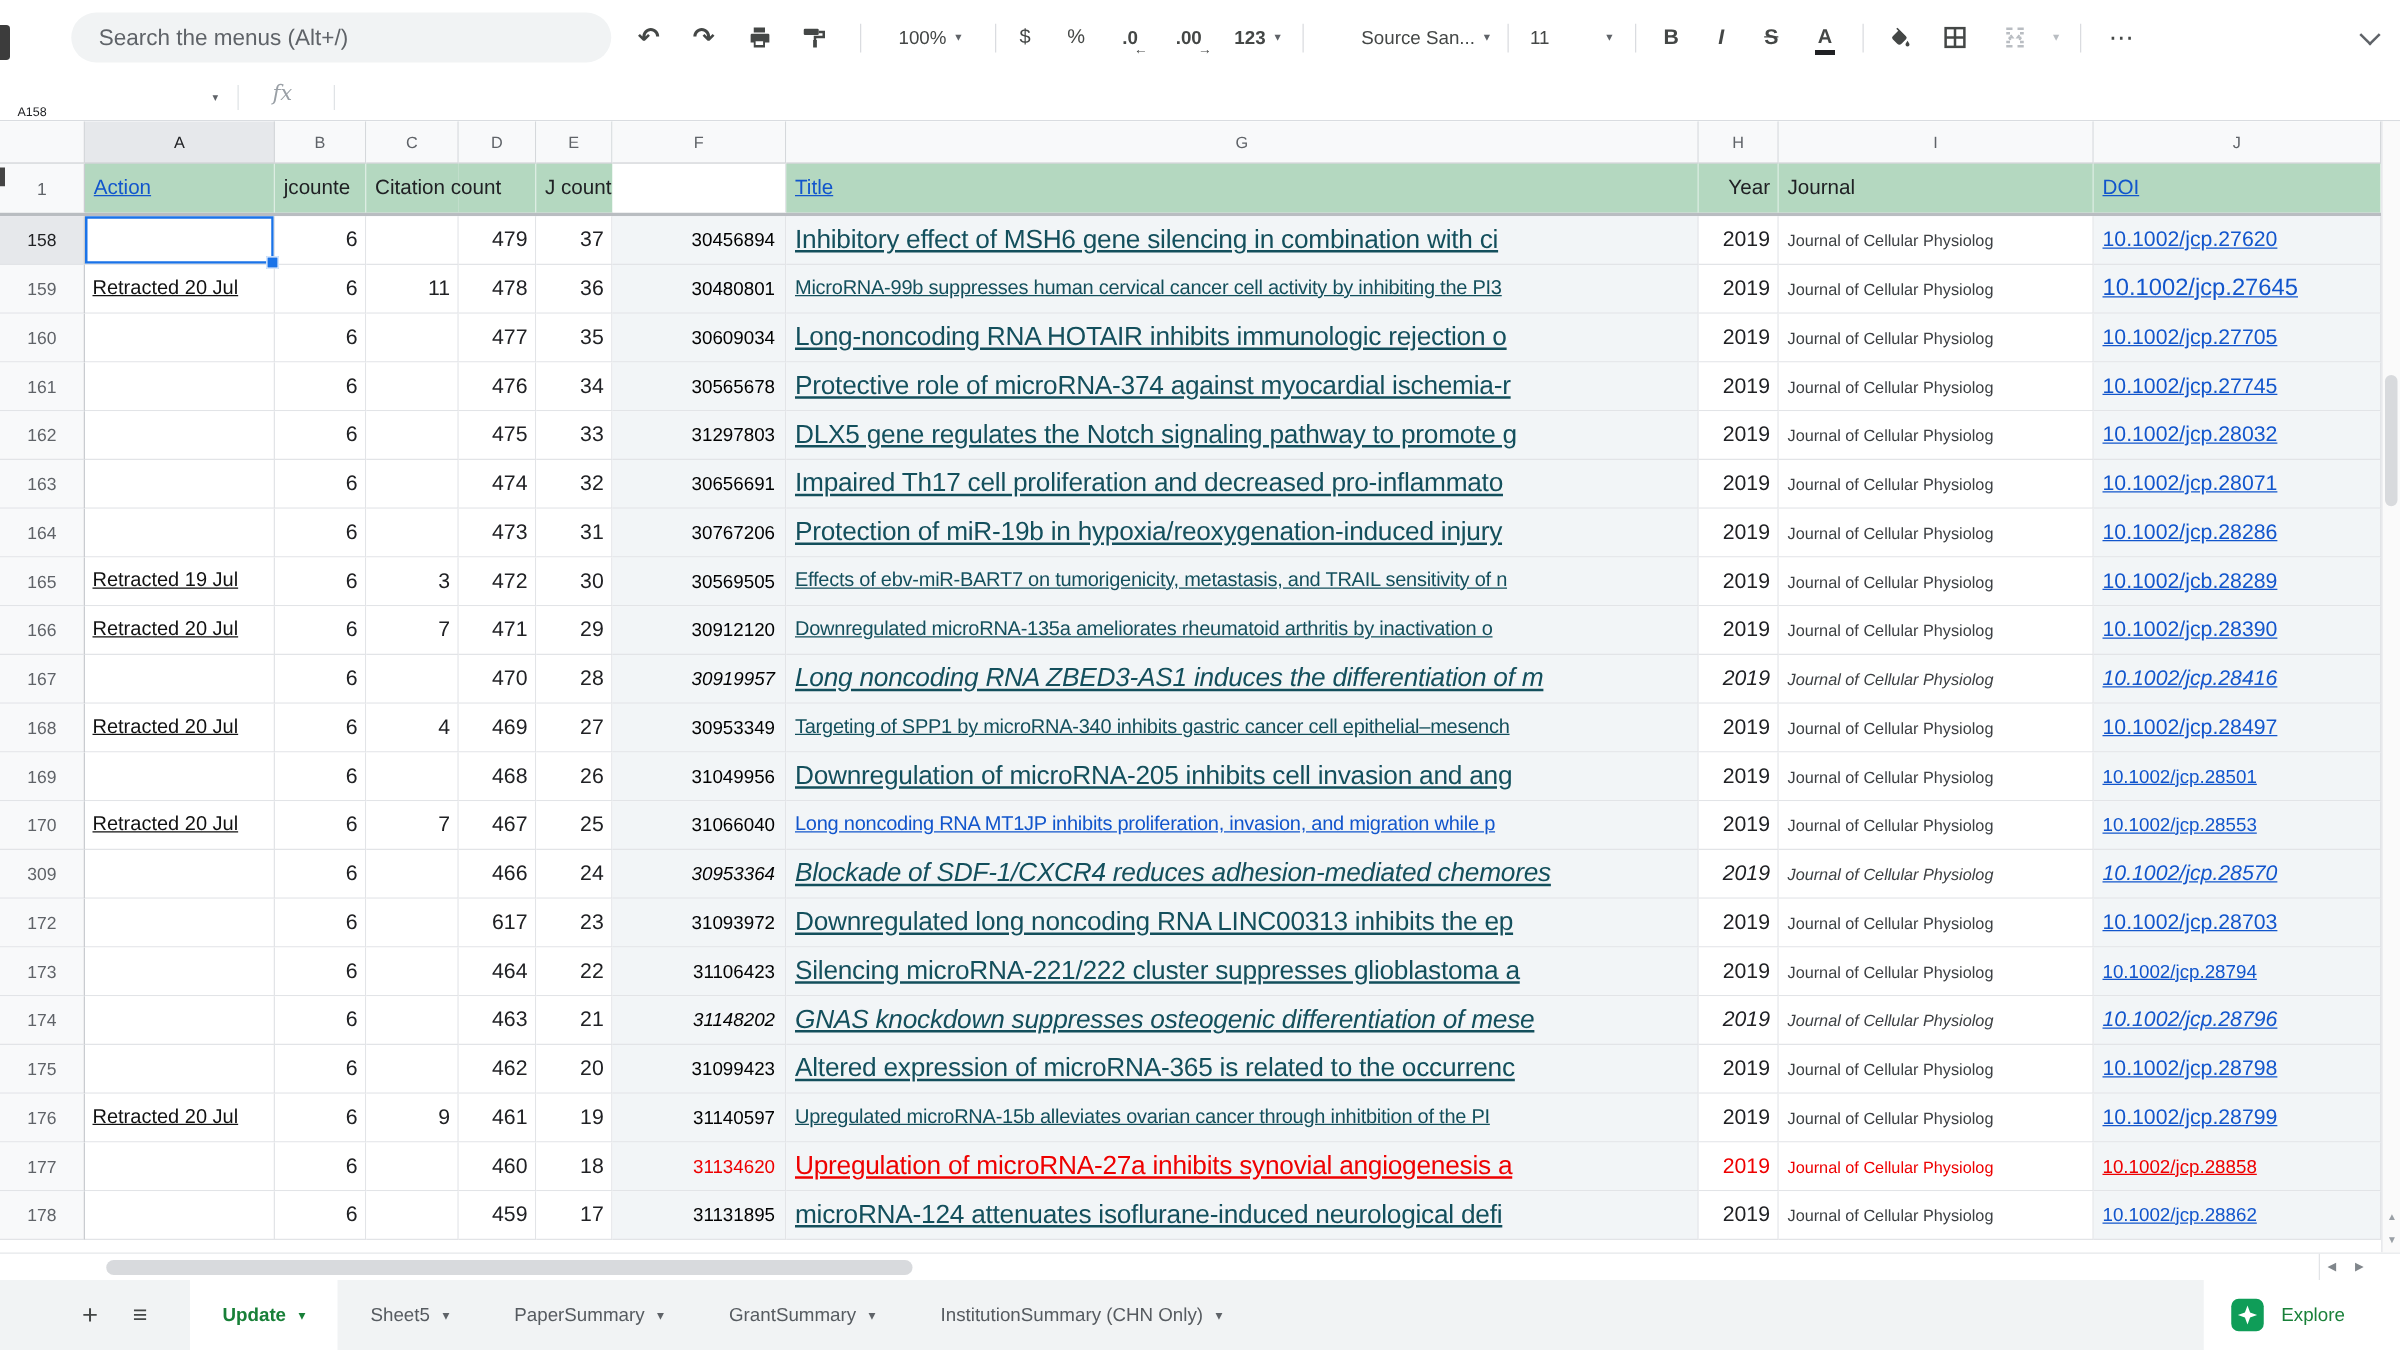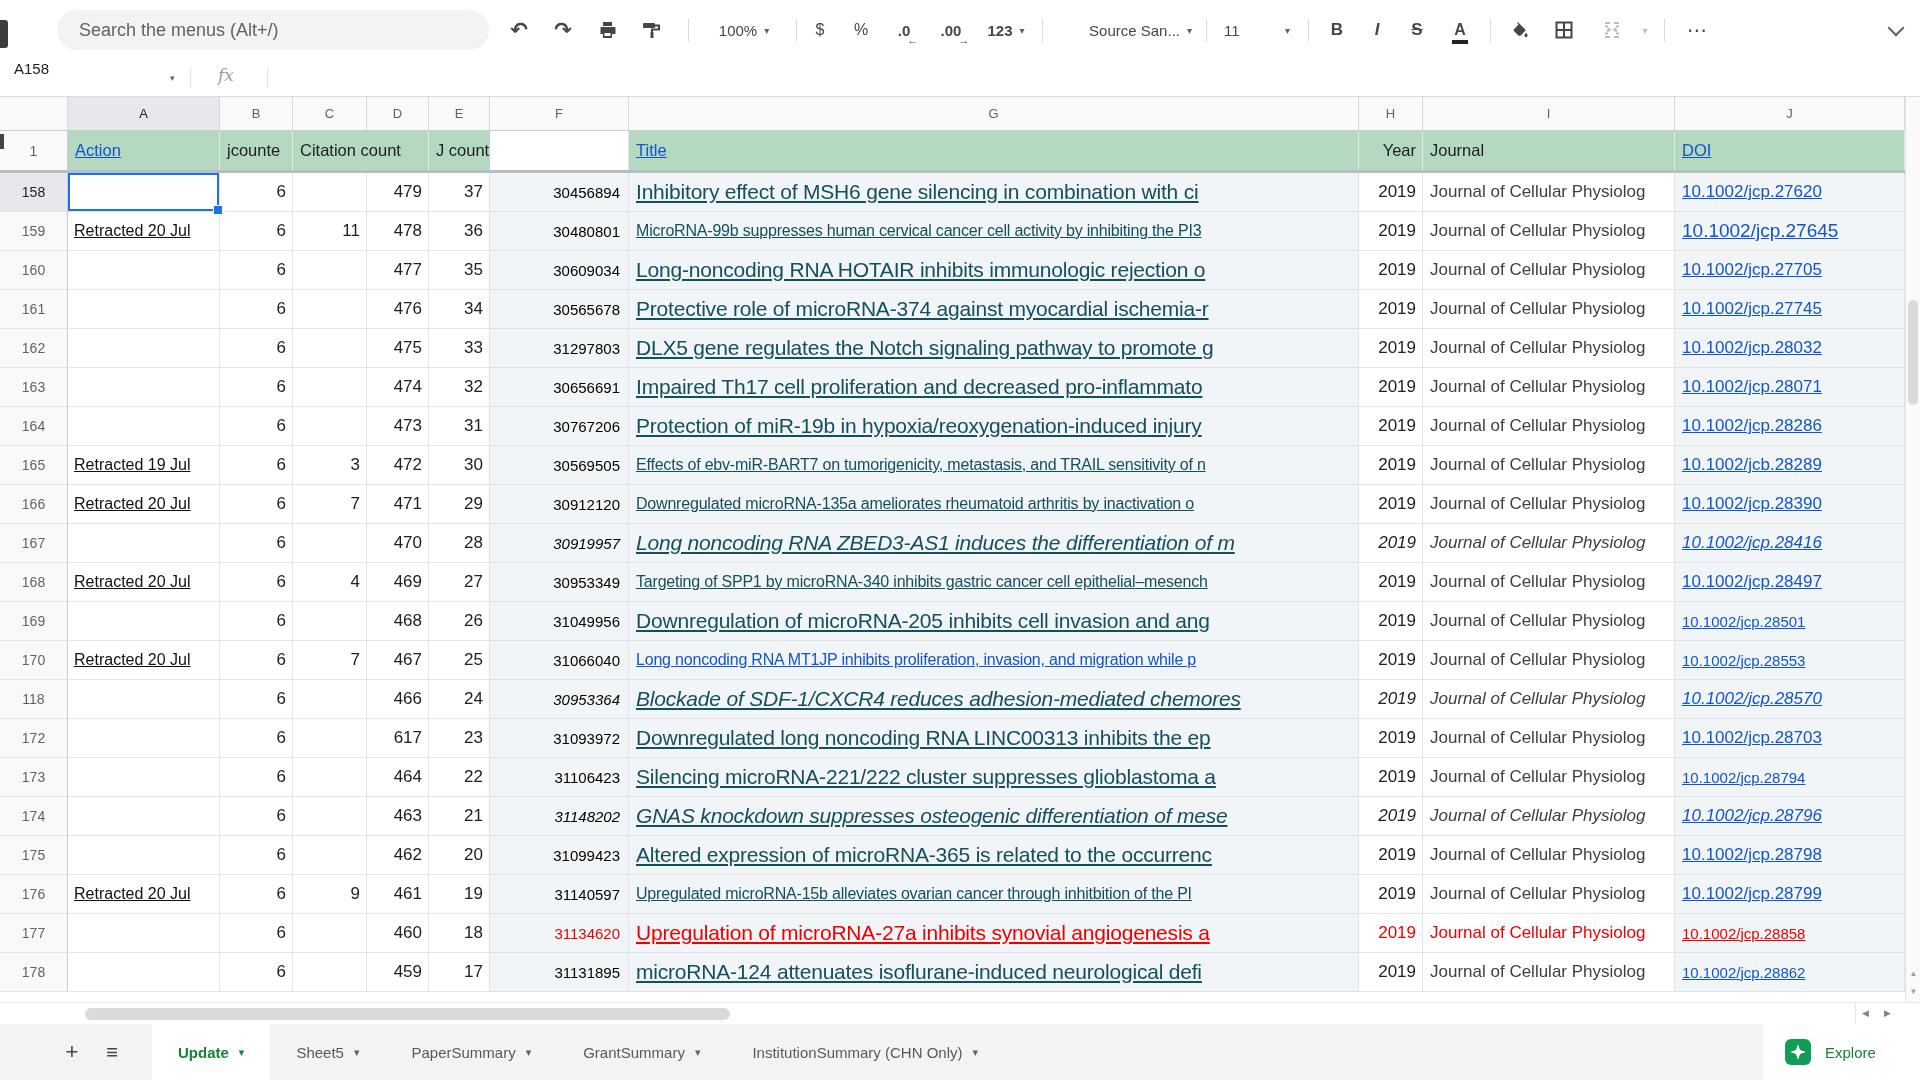--- a/index.html
+++ b/index.html
@@ -19,21 +19,21 @@
   .dd{font-size:10px;color:#5f6368;margin-left:7px}
   .dec{position:relative;font-weight:bold;font-size:15px;color:#444746}
   .dec .sub{position:absolute;right:-8px;bottom:-7px;font-size:11px;font-weight:normal}
   .bial{font-size:17px;font-weight:bold;color:#444746}
   .acolor{position:relative;font-size:16px;font-weight:bold;color:#444746}
   .acolor::after{content:"";position:absolute;left:-2px;right:-2px;bottom:-5px;height:4px;background:#202124}
   .chev{display:inline-block;width:10px;height:10px;border-left:2px solid #5f6368;border-bottom:2px solid #5f6368;
         transform:rotate(-45deg);margin-top:-4px}
   
   .fbar{position:absolute;left:0;top:60px;width:1920px;height:37px;background:#fff;border-bottom:1px solid #d9dce0;box-sizing:border-box}
-  .nbox{position:absolute;left:14px;top:0;height:36px;display:flex;align-items:flex-start;font-size:15px;color:#202124}
+  .nbox{position:absolute;left:14px;top:0;height:36px;display:flex;align-items:flex-end;font-size:10px;color:#202124}
   .nboxdd{position:absolute;left:170px;top:13px;font-size:9px;color:#5f6368}
   .fdiv{position:absolute;top:8px;width:1px;height:20px;background:#e0e3e6}
   .fx{position:absolute;left:218px;top:5px;font-family:"DejaVu Serif",serif;font-style:italic;font-size:17px;color:#9aa0a6}
   
   .sheet{position:absolute;left:0;top:97px;width:1905px;height:905px;overflow:hidden;background:#fff}
   .colstrip{display:flex;height:34px}
   .ch{box-sizing:border-box;height:34px;flex:none;display:flex;align-items:center;justify-content:center;
       background:#f8f9fa;color:#5f6368;font-size:13px;border-right:1px solid #d5d8db;border-bottom:1px solid #c9ccd0;cursor:pointer}
   .ch.hl{background:#e6e8eb;color:#202124}
   .w-rh{width:68px}.w-a{width:152px}.w-b{width:73px}.w-c{width:74px}.w-d{width:62px}.w-e{width:61px}
@@ -57,21 +57,21 @@
   .num{justify-content:flex-end;padding-right:6px;font-size:17px;color:#202124}
   .ca{padding-left:6px;font-size:16px;white-space:nowrap}
   .retr{text-decoration:underline;color:#111}
   .sel{box-shadow:inset 0 0 0 2px #1a73e8;position:relative;overflow:visible;z-index:3}
   .sel::after{content:"";position:absolute;right:-4px;bottom:-4px;width:8px;height:8px;background:#1a73e8;border:1px solid #fff}
   .fnum{justify-content:flex-end;padding-right:8px;font-size:15px;color:#000000;background:#f2f5f7}
   .gt{padding-left:7px;background:#f2f5f7;white-space:nowrap;text-decoration:underline;letter-spacing:-0.2px;cursor:pointer}
   .tb{font-size:21px}.ts{font-size:16px}
   .teal{color:#134f5c}.blu{color:#1155cc}
   .year{justify-content:flex-end;padding-right:6px;font-size:17px;color:#202124}
-  .jour{padding-left:7px;font-size:17px;color:#3d4043;white-space:nowrap}
+  .jour{padding-left:7px;font-size:13px;color:#3d4043;white-space:nowrap}
   .doi{padding-left:7px;font-size:17px;color:#1155cc;text-decoration:underline;background:#f2f5f7;white-space:nowrap;cursor:pointer}
   .db{font-size:19px}.ds{font-size:15px}
   .it{font-style:italic}
   .red{color:#ee0000 !important}
   
   .vscroll{position:absolute;top:97px;right:0;width:15px;height:905px;background:#fafafa;border-left:1px solid #e2e4e7;box-sizing:border-box}
   .vthumb{position:absolute;left:2px;top:203px;width:10px;height:105px;border-radius:5px;background:#d8dadd;cursor:pointer}
   .varr{position:absolute;left:0;width:15px;text-align:center;font-size:8px;color:#9aa0a6;cursor:pointer}
   .hstrip{position:absolute;left:0;top:1002px;width:1920px;height:22px;background:#fff;border-top:1px solid #e5e7ea;box-sizing:border-box}
   .hthumb{position:absolute;left:85px;top:5px;width:645px;height:12px;border-radius:6px;background:#d8dadd;cursor:pointer}
@@ -433,21 +433,21 @@
           <div class="gc num w-c">7</div>
           <div class="gc num w-d">467</div>
           <div class="gc num w-e">25</div>
           <div class="gc fnum w-f">31066040</div>
           <div class="gc gt w-g ts blu">Long noncoding RNA MT1JP inhibits proliferation, invasion, and migration while p</div>
           <div class="gc year w-h">2019</div>
           <div class="gc jour w-i">Journal of Cellular Physiolog</div>
           <div class="gc doi w-j ds">10.1002/jcp.28553</div>
         </div>
         <div class="grow">
-          <div class="gc rh w-rh">118</div>
+          <div class="gc rh w-rh">309</div>
           <div class="gc ca w-a"></div>
           <div class="gc num w-b">6</div>
           <div class="gc num w-c"></div>
           <div class="gc num w-d">466</div>
           <div class="gc num w-e">24</div>
           <div class="gc fnum w-f it">30953364</div>
           <div class="gc gt w-g tb teal it">Blockade of SDF-1/CXCR4 reduces adhesion-mediated chemores</div>
           <div class="gc year w-h it">2019</div>
           <div class="gc jour w-i it">Journal of Cellular Physiolog</div>
           <div class="gc doi w-j it">10.1002/jcp.28570</div>

